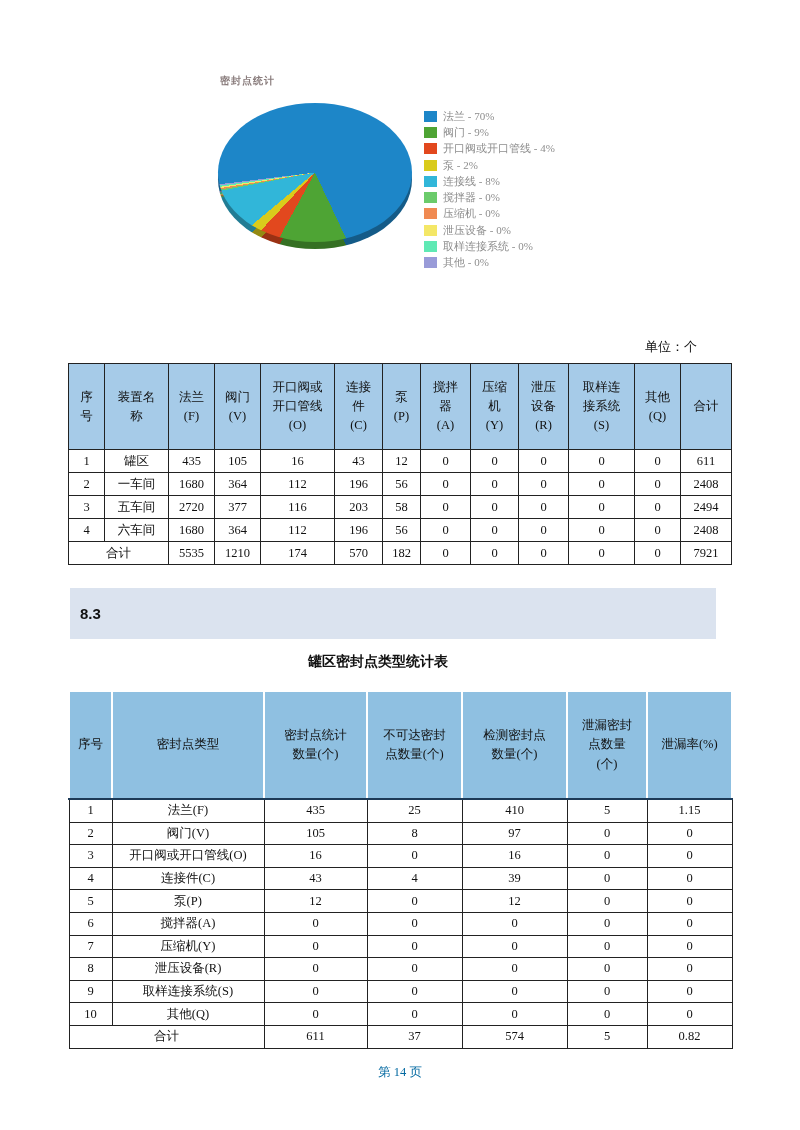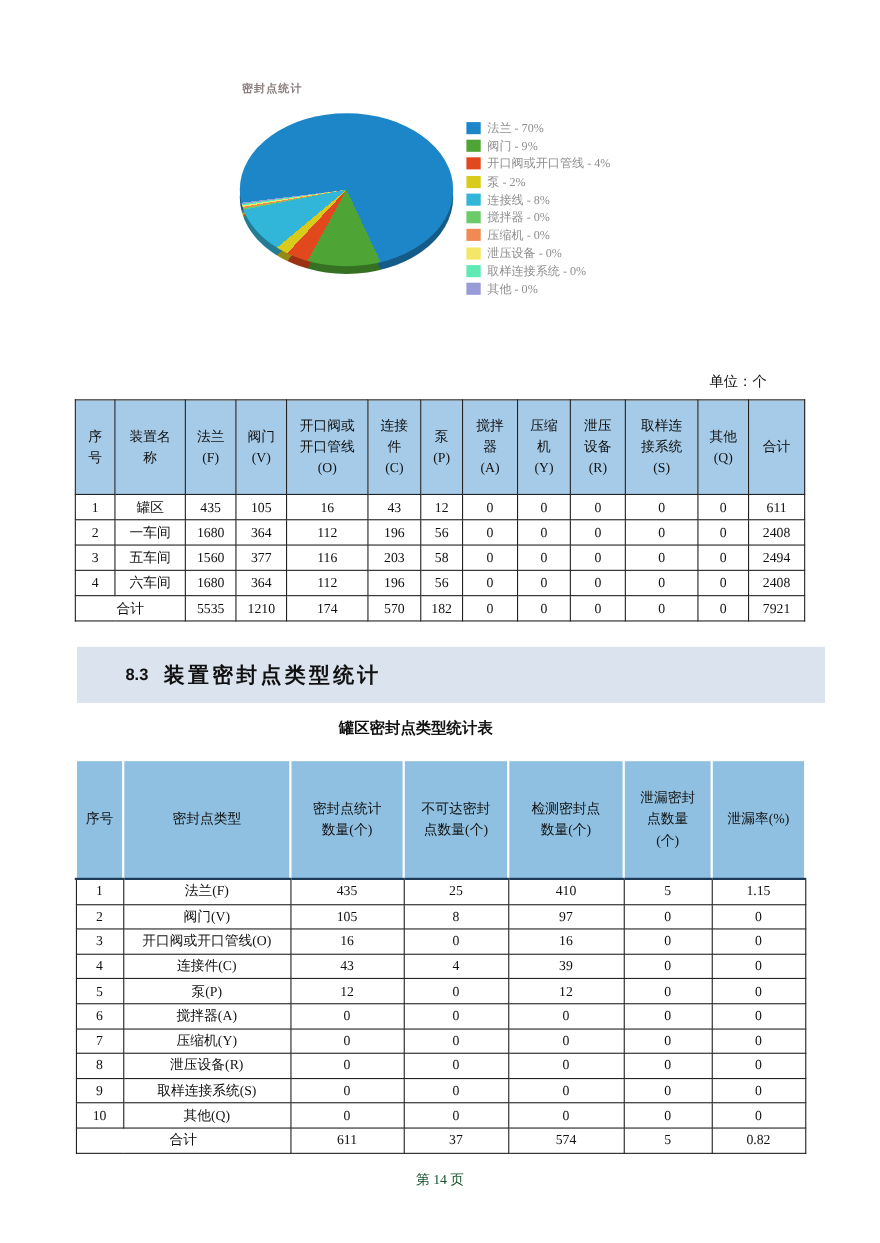--- a/index.html
+++ b/index.html
@@ -33,21 +33,21 @@
     font-size:12.5px;
   }
   table.t1 th{
     height:85px;background:#a6cbe8;border:1px solid #222;font-weight:normal;
     white-space:pre-line;line-height:1.5;text-align:center;padding:0 1px;
   }
   table.t1 td{height:22px;border:1px solid #222;text-align:center;padding:0;}
   
   .section-band{
     position:absolute;left:70px;top:588px;width:646px;height:51px;background:#dbe3ef;
-    display:flex;align-items:center;padding-left:34px;
+    display:flex;align-items:center;
   }
   .section-number{
     font-family:"Liberation Sans","DejaVu Sans",sans-serif;
     font-weight:bold;font-size:15px;margin-left:10px;
   }
   .section-title{
     font-weight:bold;font-size:19px;letter-spacing:3px;margin-left:14px;
   }
   
   .t2-title{
@@ -58,21 +58,21 @@
     position:absolute;left:68px;top:690px;width:663px;border-collapse:collapse;table-layout:fixed;
     font-size:12.5px;
   }
   table.t2 thead th{
     height:106px;background:#8fc0e1;border:2px solid #ffffff;border-bottom:2px solid #1d3a57;
     font-weight:normal;white-space:pre-line;line-height:1.55;text-align:center;padding:0 2px;
   }
   table.t2 td{height:21.6px;border:1px solid #222;text-align:center;padding:0;}
   
   .footer{
-    position:absolute;left:0;top:1064px;width:800px;text-align:center;font-size:12.5px;color:#14532d;
+    position:absolute;left:0;top:1064px;width:800px;text-align:center;font-size:12.5px;color:#0369a1;
   }
 </style>
 </head>
 <body>
 
 <div class="page">
 
   <div class="chart-title">密封点统计</div>
   <div class="pie-rim" style="background: conic-gradient(from 263deg, rgb(20, 91, 136) 0deg, rgb(20, 91, 136) 251.72deg, rgb(53, 112, 35) 251.72deg, rgb(53, 112, 35) 305.66deg, rgb(154, 49, 20) 305.66deg, rgb(154, 49, 20) 320.04deg, rgb(148, 138, 19) 320.04deg, rgb(148, 138, 19) 327.23deg, rgb(33, 124, 148) 327.23deg, rgb(33, 124, 148) 356deg, rgb(73, 138, 73) 356deg, rgb(73, 138, 73) 356.8deg, rgb(163, 94, 56) 356.8deg, rgb(163, 94, 56) 357.6deg, rgb(166, 157, 70) 357.6deg, rgb(166, 157, 70) 358.4deg, rgb(65, 158, 122) 358.4deg, rgb(65, 158, 122) 359.2deg, rgb(104, 105, 147) 359.2deg, rgb(104, 105, 147) 360deg);"></div>
   <div class="pie-top" style="background: conic-gradient(from 263deg, rgb(29, 134, 200) 0deg, rgb(29, 134, 200) 251.72deg, rgb(78, 164, 52) 251.72deg, rgb(78, 164, 52) 305.66deg, rgb(226, 72, 30) 305.66deg, rgb(226, 72, 30) 320.04deg, rgb(217, 203, 28) 320.04deg, rgb(217, 203, 28) 327.23deg, rgb(49, 182, 217) 327.23deg, rgb(49, 182, 217) 356deg, rgb(107, 203, 107) 356deg, rgb(107, 203, 107) 356.8deg, rgb(240, 138, 82) 356.8deg, rgb(240, 138, 82) 357.6deg, rgb(244, 231, 103) 357.6deg, rgb(244, 231, 103) 358.4deg, rgb(95, 233, 180) 358.4deg, rgb(95, 233, 180) 359.2deg, rgb(153, 155, 216) 359.2deg, rgb(153, 155, 216) 360deg);"></div>
@@ -198,21 +198,21 @@
           <td>0</td>
           <td>0</td>
           <td>0</td>
           <td>0</td>
           <td>0</td>
           <td>2408</td>
         </tr>
         <tr>
           <td>3</td>
           <td>五车间</td>
-          <td>1560</td>
+          <td>2720</td>
           <td>377</td>
           <td>116</td>
           <td>203</td>
           <td>58</td>
           <td>0</td>
           <td>0</td>
           <td>0</td>
           <td>0</td>
           <td>0</td>
           <td>2494</td>
@@ -244,21 +244,20 @@
           <td>0</td>
           <td>0</td>
           <td>0</td>
           <td>7921</td>
         </tr>
       </tbody>
     </table>
 
   <div class="section-band">
     <span class="section-number">8.3</span>
-    <span class="section-title">装置密封点类型统计</span>
   </div>
 
   <div class="t2-title">罐区密封点类型统计表</div>
   <table class="t2" id="table2">
       <colgroup>
         <col style="width: 43px;">
         <col style="width: 152px;">
         <col style="width: 103px;">
         <col style="width: 95px;">
         <col style="width: 105px;">

